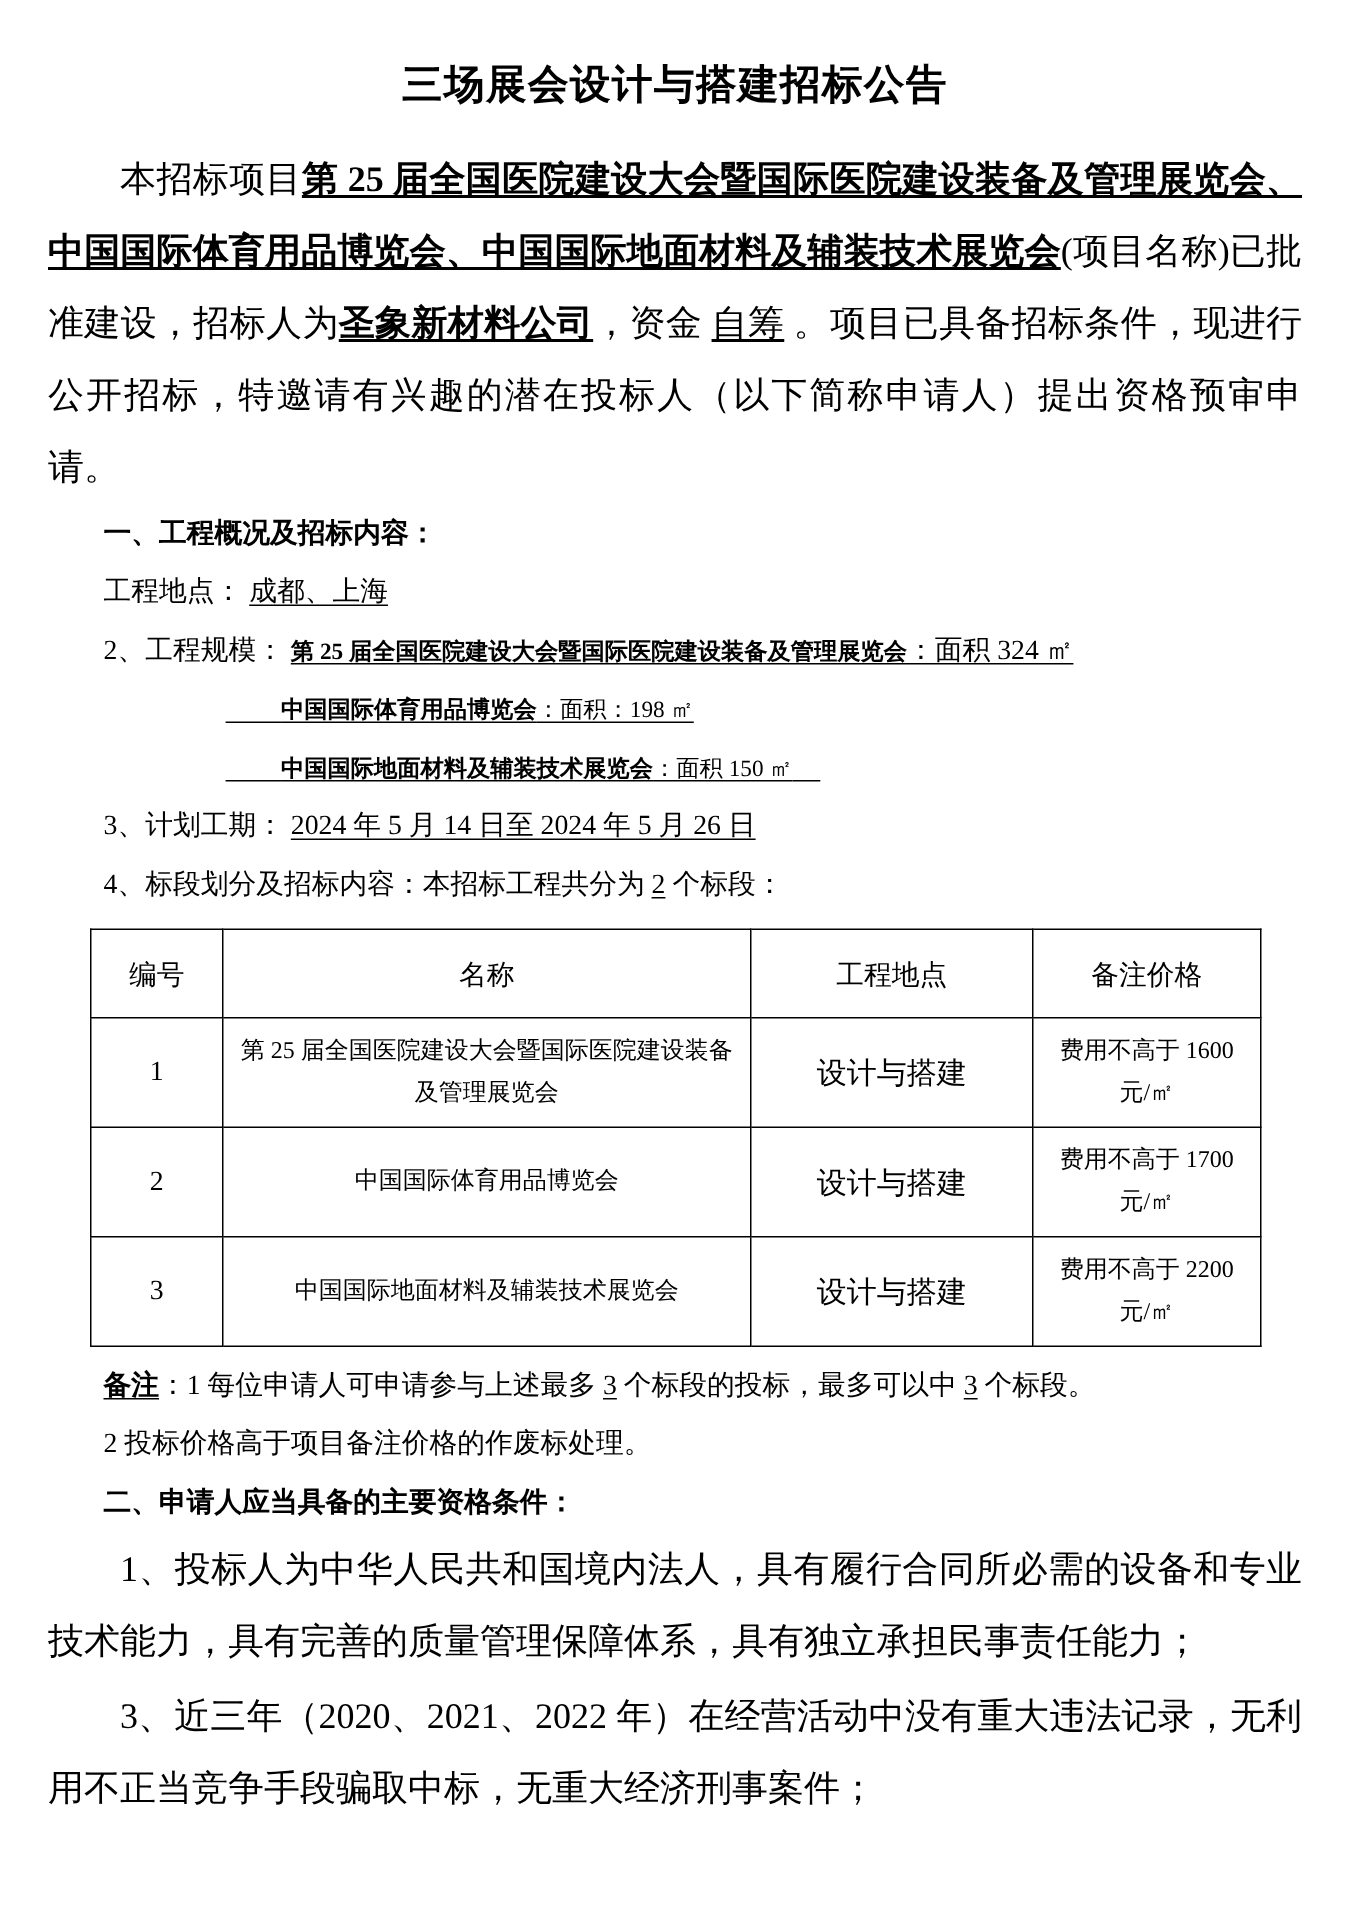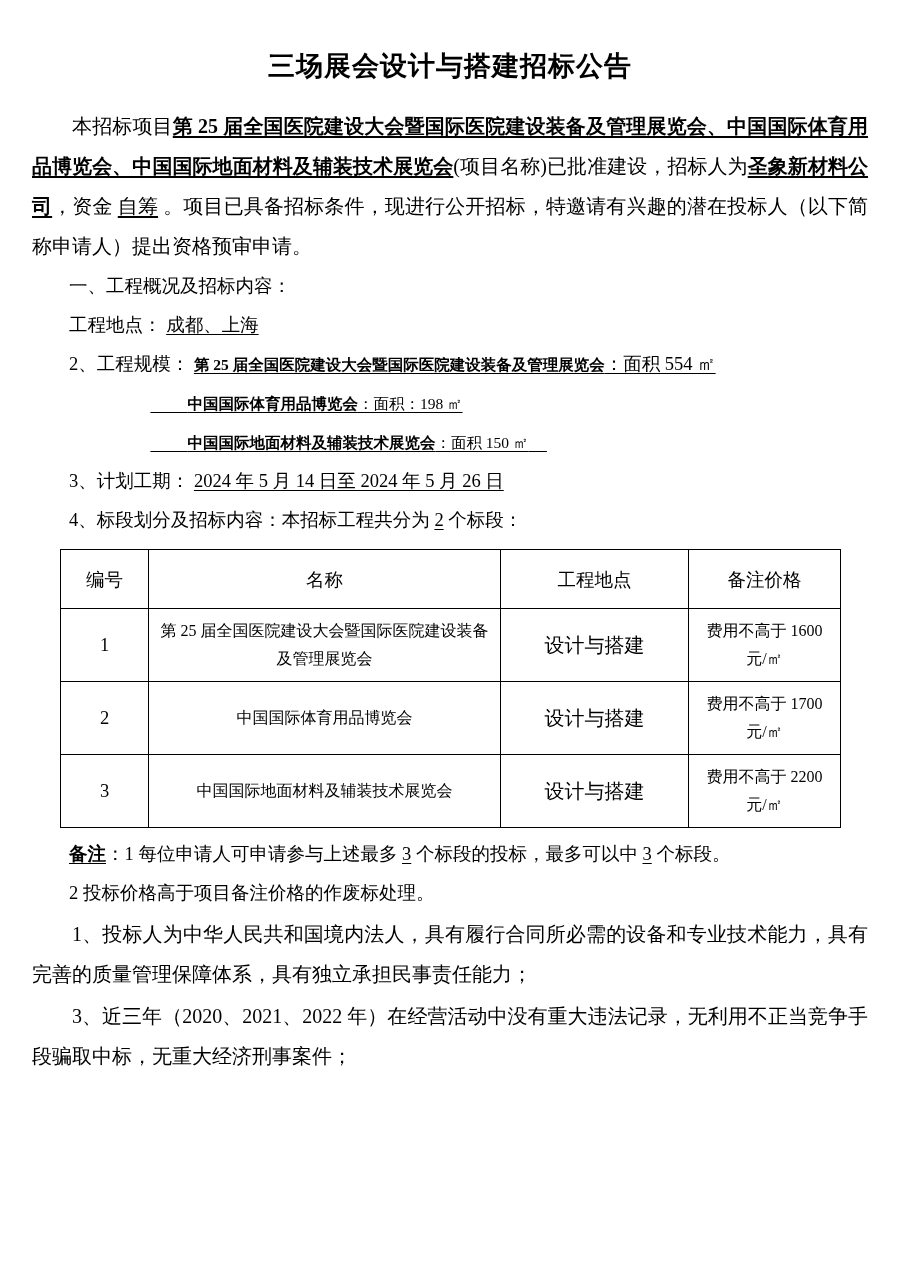--- a/index.html
+++ b/index.html
@@ -10,51 +10,51 @@
   body {
     width: 900px;
     min-height: 1273px;
     font-family: "Liberation Serif", "DejaVu Serif", serif;
     color: #000000;
   }
   .page {
     width: 900px;
     min-height: 1273px;
     box-sizing: border-box;
-    padding: 30px 32px 10px 32px;
+    padding: 20px 32px 10px 32px;
     position: relative;
   }
   .doc-title {
     text-align: center;
     font-size: 27px;
     font-weight: bold;
     letter-spacing: 1px;
     margin: 18px 0 22px 0;
     font-family: "Liberation Serif", "DejaVu Serif", serif;
   }
   p.body-par {
-    font-size: 20px;
+    font-size: 24px;
     line-height: 2.0;
     margin: 0 0 2px 0;
     text-align: justify;
     text-justify: inter-ideograph;
   }
   .indent2 {
     text-indent: 2em;
   }
   .u {
     text-decoration: underline;
     text-underline-offset: 3px;
   }
   .b {
     font-weight: bold;
   }
   .heading {
     font-size: 18.5px;
-    font-weight: normal;
+    font-weight: bold;
     line-height: 2.0;
     margin: 0 0 2px 0;
     text-indent: 2em;
   }
   .line {
     font-size: 18.5px;
     line-height: 2.0;
     margin: 0 0 2px 0;
     text-indent: 2em;
   }
@@ -112,21 +112,21 @@
 <div class="page">
 
   <div class="doc-title">三场展会设计与搭建招标公告</div>
 
   <p class="body-par indent2"><span>本招标项目</span><span class="u b">第 25 届全国医院建设大会暨国际医院建设装备及管理展览会、中国国际体育用品博览会、中国国际地面材料及辅装技术展览会</span><span>(项目名称)已批准建设，招标人为</span><span class="u b">圣象新材料公司</span><span>，资金</span> <span class="u">自筹</span> <span>。项目已具备招标条件，现进行公开招标，特邀请有兴趣的潜在投标人（以下简称申请人）提出资格预审申请。</span></p>
 
   <div class="heading">一、工程概况及招标内容：</div>
 
   <div class="line"><span>工程地点：</span> <span class="u">成都、上海</span> </div>
 
-  <div class="line"><span>2、工程规模：</span> <span class="u"> <span class="small-name">第 25 届全国医院建设大会暨国际医院建设装备及管理展览会</span><span>：面积 554 ㎡</span> </span></div>
+  <div class="line"><span>2、工程规模：</span> <span class="u"> <span class="small-name">第 25 届全国医院建设大会暨国际医院建设装备及管理展览会</span><span>：面积 324 ㎡</span> </span></div>
 
   <div class="line sub"><span class="u">　　<span class="small-name">中国国际体育用品博览会</span><span class="small-txt">：面积：198 ㎡</span></span></div>
 
   <div class="line sub"><span class="u">　　<span class="small-name">中国国际地面材料及辅装技术展览会</span><span class="small-txt">：面积 150 ㎡</span>　</span></div>
 
   <div class="line"><span>3、计划工期：</span> <span class="u">2024 年 5 月 14 日至 2024 年 5 月 26 日</span> </div>
 
   <div class="line"><span>4、标段划分及招标内容：本招标工程共分为</span> <span class="u">2</span> <span>个标段：</span></div>
 
   <table class="lots">
@@ -163,17 +163,18 @@
         <td>设计与搭建</td>
         <td class="price">费用不高于 2200 元/㎡</td>
       </tr>
     </tbody>
   </table>
 
   <div class="line"><span class="u b">备注</span><span>：1 每位申请人可申请参与上述最多</span> <span class="u">3</span> <span>个标段的投标，最多可以中</span> <span class="u">3</span> <span>个标段。</span></div>
 
   <div class="line">2 投标价格高于项目备注价格的作废标处理。</div>
 
+  <div class="heading">二、申请人应当具备的主要资格条件：</div>
 
   <p class="body-par indent2">1、投标人为中华人民共和国境内法人，具有履行合同所必需的设备和专业技术能力，具有完善的质量管理保障体系，具有独立承担民事责任能力；</p>
   <p class="body-par indent2">3、近三年（2020、2021、2022 年）在经营活动中没有重大违法记录，无利用不正当竞争手段骗取中标，无重大经济刑事案件；</p>
 
 </div>
 
 </body></html>

